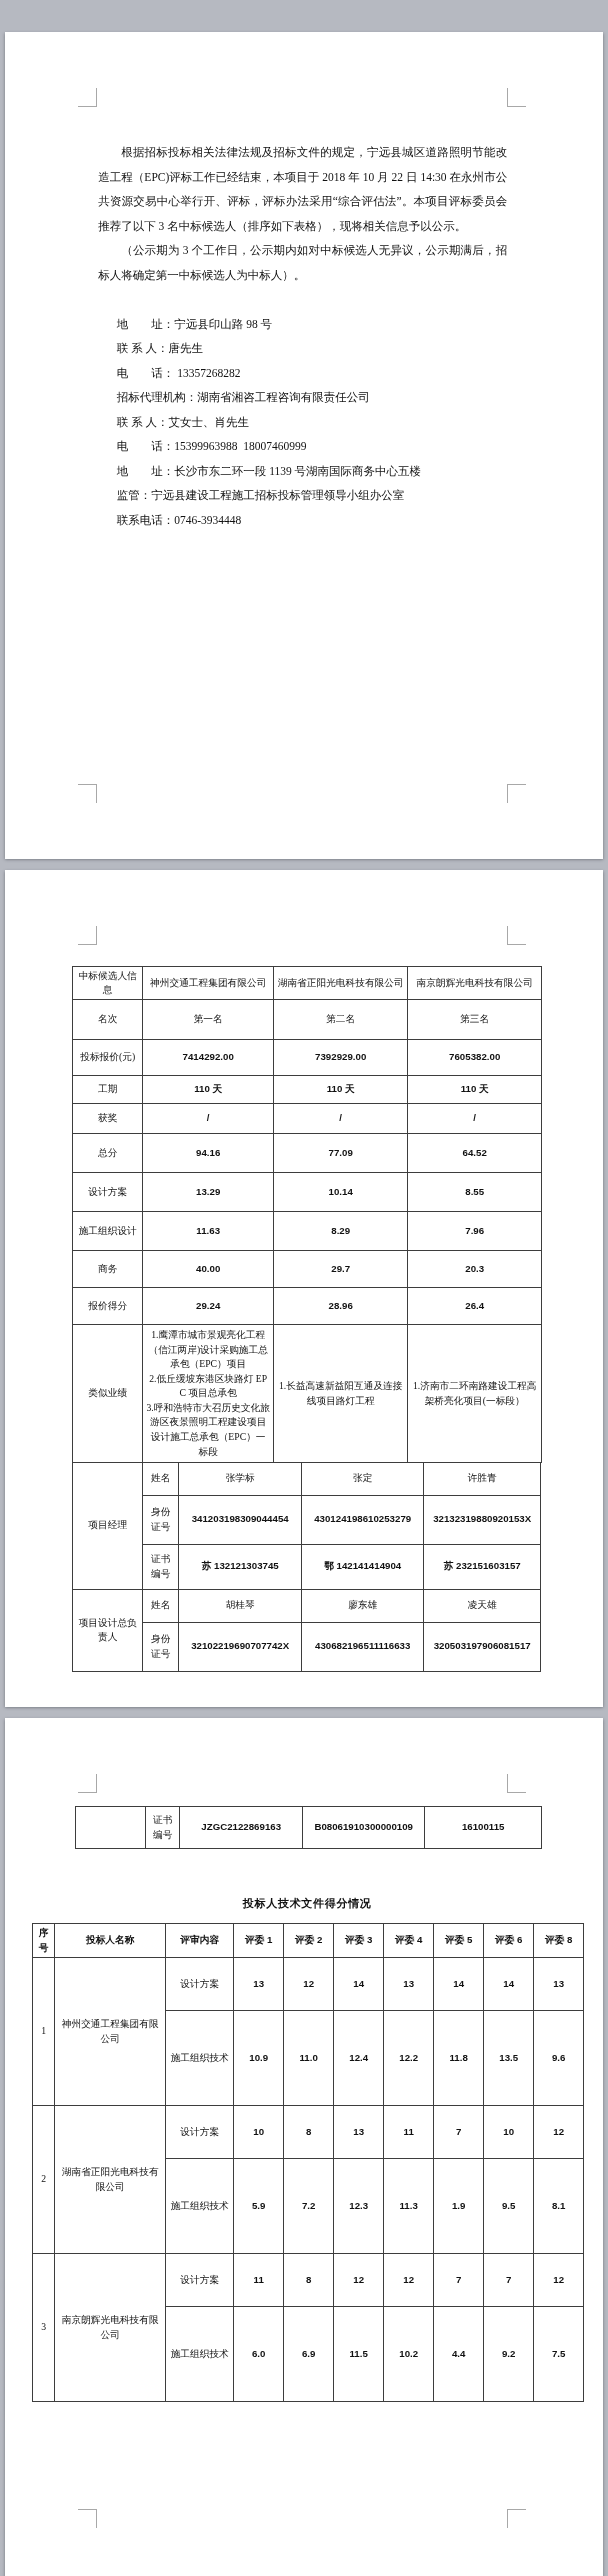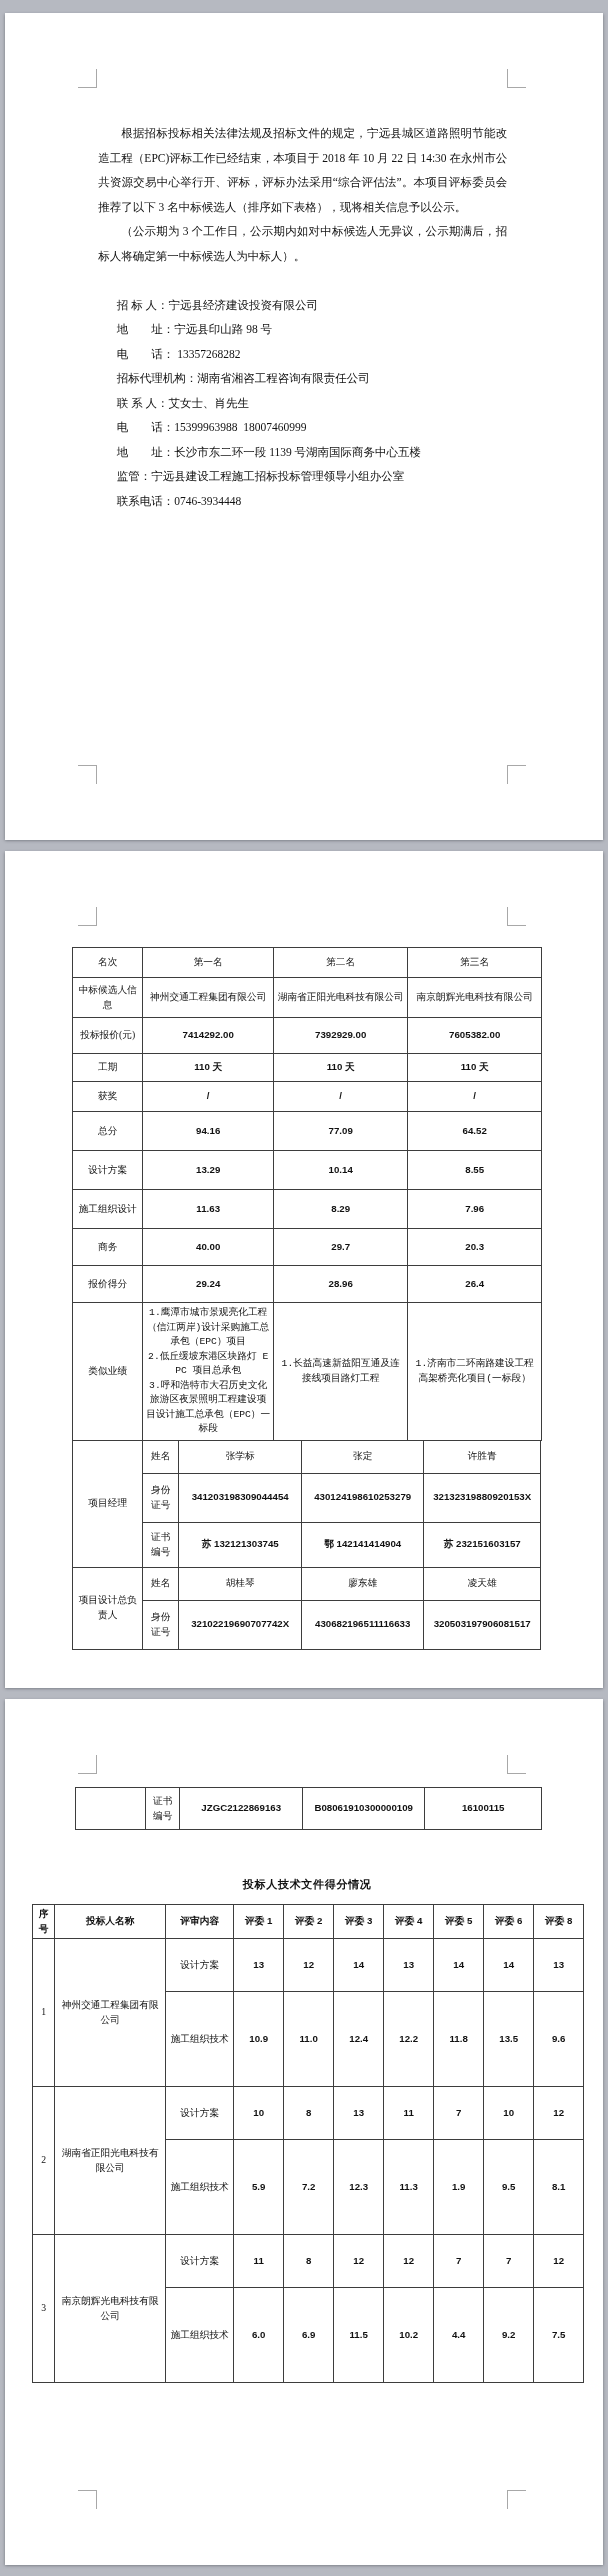--- a/index.html
+++ b/index.html
@@ -1,18 +1,18 @@
 <!DOCTYPE html>
 <html style="font-size:12px"><head>
 <meta charset="utf-8">
 <style>
   html,body{margin:0;padding:0;}
   body{width:609px;height:2576px;font-family:"Liberation Serif","DejaVu Serif",serif;}
   .canvas{position:relative;width:609px;height:2576px;background:#b6b9c1;overflow:hidden;}
-  .page{position:absolute;left:5.2px;width:598px;background:#ffffff;box-shadow:0 0.7px 3px rgba(50,54,62,.55);}
+  .page{position:absolute;left:5.2px;width:598px;background:#ffffff;box-shadow:0 0.7px 3px rgba(50,54,62,.55);margin-top:19px;}
   .page1{top:13.4px;height:827px;}
   .page2{top:851px;height:837px;}
   .page3{top:1699px;height:866px;}
 
   
   .mark{position:absolute;width:18px;height:18px;border:0 solid #a8a8a8;}
   .mark.tl{left:73px;top:56px;border-right-width:0.7px;border-bottom-width:0.7px;}
   .mark.tr{left:502px;top:56px;border-left-width:0.7px;border-bottom-width:0.7px;}
   .mark.bl{left:73px;bottom:56px;border-right-width:0.7px;border-top-width:0.7px;}
   .mark.br{left:502px;bottom:56px;border-left-width:0.7px;border-top-width:0.7px;}
@@ -24,21 +24,21 @@
   .contact-line{font-size:11.5px;line-height:24.5px;white-space:pre-wrap;}
 
   
   table.doc{border-collapse:collapse;table-layout:fixed;background:#fff;}
   table.doc td{border:1.1px solid #3d3d3d;text-align:center;vertical-align:middle;
     padding:1.5px 3px;font-size:9.7px;color:#111;line-height:1.5;overflow:hidden;word-break:break-all;}
   table.doc{border:1.5px solid #333;}
   td.num{font-family:"Liberation Sans","DejaVu Sans",sans-serif;font-weight:700;font-size:9.3px;word-break:keep-all;}
   td.lbl{font-size:9.7px;}
   td.sublbl{font-size:9.3px;padding:1.5px 2.2px;}
-  td.achv{text-align:left;white-space:pre-wrap;font-size:9.3px;line-height:1.75;padding:3px 4.5px;word-break:break-all;font-family:Liberation Mono, monospace;}
+  td.achv{text-align:left;white-space:pre-wrap;font-size:9.3px;line-height:1.75;padding:3px 4.5px;word-break:break-all;}
 
   
   .cand-wrap{position:absolute;left:67px;top:96px;width:468px;}
   .t-a{width:468px;}
   .t-a tr:nth-child(1){height:30px;}
   .t-a tr:nth-child(2){height:40px;}
   .t-a tr:nth-child(3){height:36px;}
   .t-a tr:nth-child(4){height:28px;}
   .t-a tr:nth-child(5){height:30px;}
   .t-a tr:nth-child(6){height:39px;}
@@ -77,22 +77,22 @@
 
   <div class="page page1">
     <div class="mark tl"></div>
     <div class="mark tr"></div>
     <div class="mark bl"></div>
     <div class="mark br"></div>
     <div class="textblock">
       <p class="para">根据招标投标相关法律法规及招标文件的规定，宁远县城区道路照明节能改造工程（EPC)评标工作已经结束，本项目于 2018 年 10 月 22 日 14:30 在永州市公共资源交易中心举行开、评标，评标办法采用“综合评估法”。本项目评标委员会推荐了以下 3 名中标候选人（排序如下表格），现将相关信息予以公示。</p>
       <p class="para">（公示期为 3 个工作日，公示期内如对中标候选人无异议，公示期满后，招标人将确定第一中标候选人为中标人）。</p>
       <div class="contact-block">
-          <div class="contact-line">招 标 人：宁远县经济建设投资有限公司</div>
           <div class="contact-line">地　　址：宁远县印山路 98 号</div>
+          <div class="contact-line">联 系 人：唐先生</div>
           <div class="contact-line">电　　话： 13357268282</div>
           <div class="contact-line">招标代理机构：湖南省湘咨工程咨询有限责任公司</div>
           <div class="contact-line">联 系 人：艾女士、肖先生</div>
           <div class="contact-line">电　　话：15399963988  18007460999</div>
           <div class="contact-line">地　　址：长沙市东二环一段 1139 号湖南国际商务中心五楼</div>
           <div class="contact-line">监管：宁远县建设工程施工招标投标管理领导小组办公室</div>
           <div class="contact-line">联系电话：0746-3934448</div>
         </div>
     </div>
   </div>
@@ -105,30 +105,30 @@
     <div class="cand-wrap">
       <table class="doc t-a">
         <colgroup>
             <col style="width:70px">
             <col style="width:131px">
             <col style="width:134px">
             <col style="width:134px">
           </colgroup>
         <tbody>
             <tr>
+              <td class="lbl">中标候选人信息</td>
+              <td>神州交通工程集团有限公司</td>
+              <td>湖南省正阳光电科技有限公司</td>
+              <td>南京朗辉光电科技有限公司</td>
+            </tr>
+            <tr>
               <td class="lbl">名次</td>
               <td>第一名</td>
               <td>第二名</td>
               <td>第三名</td>
-            </tr>
-            <tr>
-              <td class="lbl">中标候选人信息</td>
-              <td>神州交通工程集团有限公司</td>
-              <td>湖南省正阳光电科技有限公司</td>
-              <td>南京朗辉光电科技有限公司</td>
             </tr>
             <tr>
               <td class="lbl">投标报价(元)</td>
               <td class="num">7414292.00</td>
               <td class="num">7392929.00</td>
               <td class="num">7605382.00</td>
             </tr>
             <tr>
               <td class="lbl">工期</td>
               <td class="num">110 天</td>

